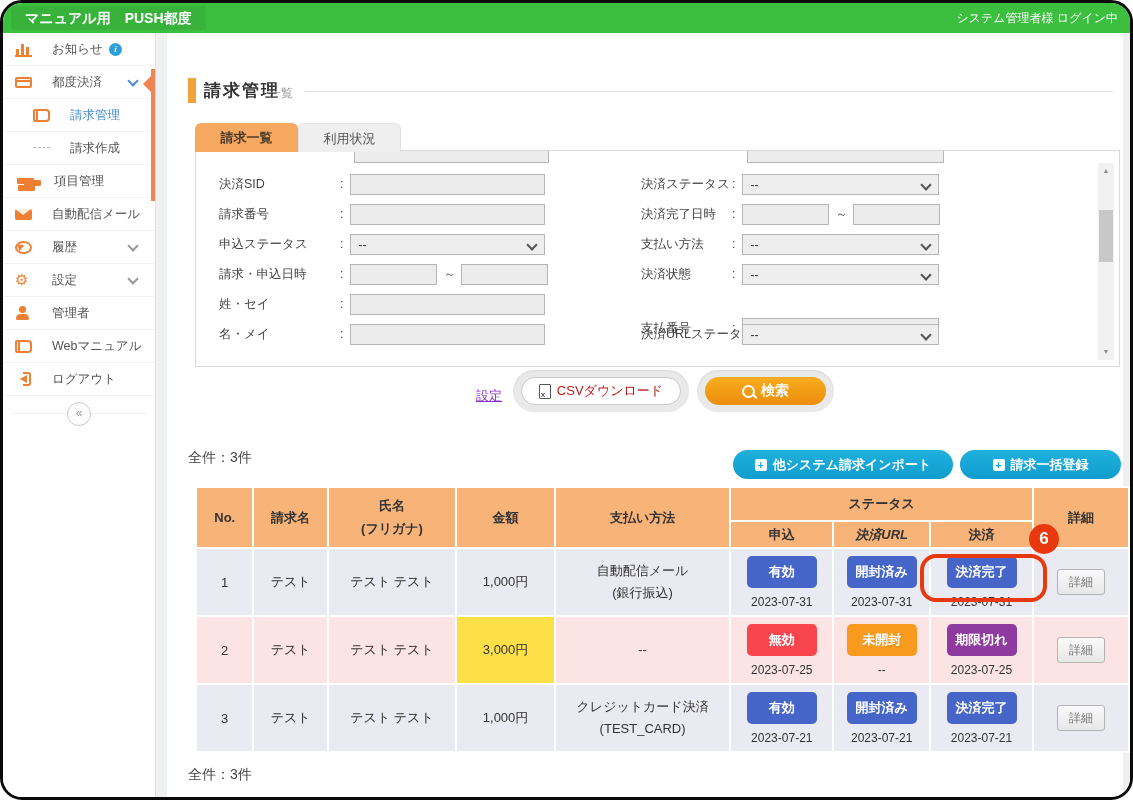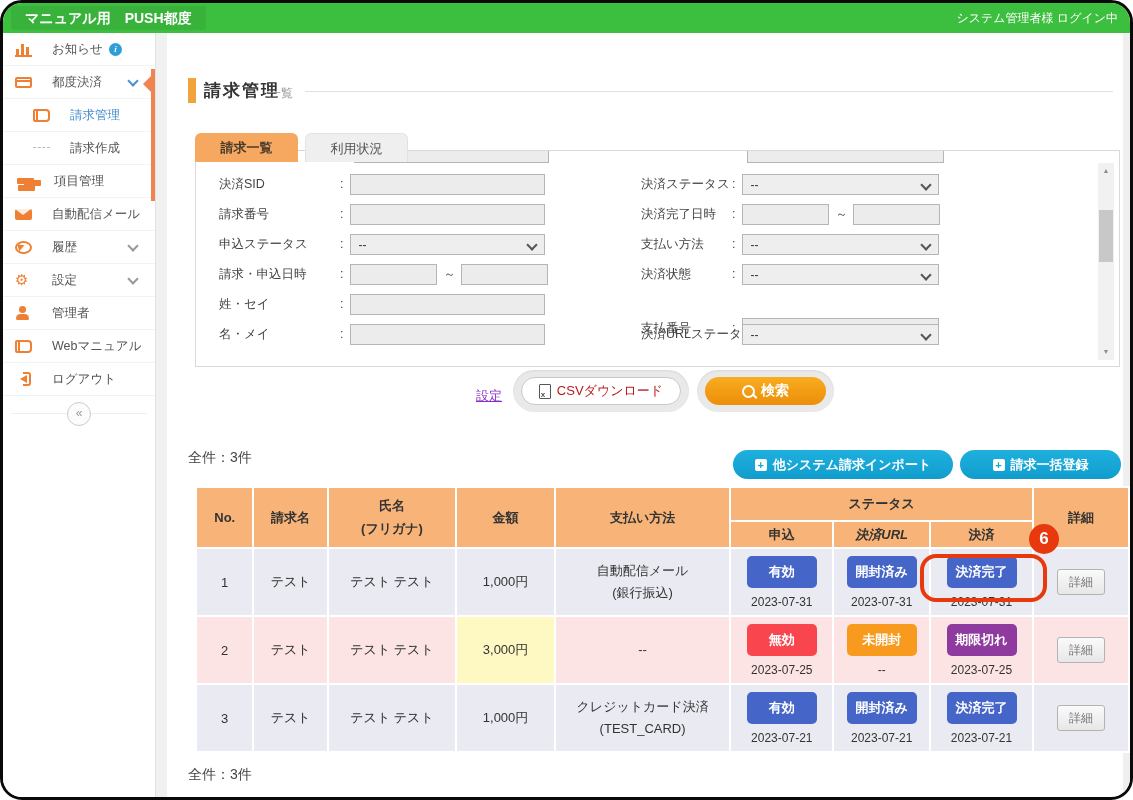--- a/index.html
+++ b/index.html
@@ -42,21 +42,21 @@
   .ic-person::before{content:"";position:absolute;left:4px;top:0;width:7px;height:7px;border-radius:50%;background:#ef7f33;}
   .ic-person::after{content:"";position:absolute;left:1px;bottom:0;width:13px;height:6px;border-radius:6px 6px 2px 2px;background:#ef7f33;}
   .ic-logout::after{content:"";position:absolute;right:1px;top:0;bottom:0;width:6px;border:2px solid #ef7f33;border-left:none;border-radius:0 3px 3px 0;}
   .ic-logout::before{content:"";position:absolute;left:1px;top:3px;width:0;height:0;border:4px solid transparent;border-right:7px solid #ef7f33;}
   
   .title-block{position:absolute;left:185px;top:75px;width:8px;height:25px;background:#f2a33b;}
   .page-title{position:absolute;left:201px;top:76px;font-size:17px;font-weight:bold;color:#333;letter-spacing:2px;}
   .page-subtitle{position:absolute;left:266px;top:82px;font-size:12px;color:#999;}
   .title-divider{position:absolute;left:302px;top:88px;width:808px;height:1px;background:#e0e0e0;}
   
-  .tabs{position:absolute;left:192px;top:130px;display:flex;gap:7px;z-index:3;}
+  .tabs{position:absolute;left:192px;top:120px;display:flex;gap:0;z-index:3;}
   .tab{width:103px;height:29px;line-height:29px;text-align:center;font-size:13px;border-radius:6px 6px 0 0;cursor:pointer;}
   .tab.active{background:#f6a760;color:#4a3c2c;font-weight:bold;}
   .tab.inactive{background:#efefef;color:#555;border:1px solid #e2e2e2;border-bottom:none;box-sizing:border-box;}
   
   .panel{position:absolute;left:192px;top:147px;width:923px;height:215px;border:1px solid #d9d9d9;background:#fff;overflow:hidden;}
   .partial-input{position:absolute;top:-8px;height:20px;background:#ececec;border:1px solid #b5b5b5;box-sizing:border-box;}
   .f-row{position:absolute;display:flex;align-items:center;height:22px;}
   .f-label{font-size:12.5px;color:#444;white-space:nowrap;}
   .f-colon{font-size:12.5px;color:#444;margin-right:7px;}
   .col-l .f-label{width:121px;}
@@ -342,21 +342,21 @@
           </td>
           <td style="background: rgb(234, 234, 242);"><div class="badge" style="background: rgb(69, 101, 200);">有効</div><div class="badge-date">2023-07-31</div></td>
           <td style="background: rgb(234, 234, 242);"><div class="badge" style="background: rgb(69, 101, 200);">開封済み</div><div class="badge-date">2023-07-31</div></td>
           <td style="background: rgb(234, 234, 242);"><div class="badge" style="background: rgb(69, 101, 200);">決済完了</div><div class="badge-date">2023-07-31</div></td>
           <td style="background: rgb(234, 234, 242);"><button class="detail-btn">詳細</button></td>
         </tr>
         <tr>
           <td style="background: rgb(252, 228, 228);">2</td>
           <td style="background: rgb(252, 228, 228);">テスト</td>
           <td style="background: rgb(252, 228, 228);">テスト テスト</td>
-          <td style="background: #fef9c3;">3,000円</td>
+          <td style="background: #fde047;">3,000円</td>
           <td class="two-line" style="background: rgb(252, 228, 228);">
             <div>--</div>
           </td>
           <td style="background: rgb(252, 228, 228);"><div class="badge" style="background: rgb(248, 69, 78);">無効</div><div class="badge-date">2023-07-25</div></td>
           <td style="background: rgb(252, 228, 228);"><div class="badge" style="background: rgb(247, 154, 30);">未開封</div><div class="badge-date">--</div></td>
           <td style="background: rgb(252, 228, 228);"><div class="badge" style="background: rgb(142, 58, 158);">期限切れ</div><div class="badge-date">2023-07-25</div></td>
           <td style="background: rgb(252, 228, 228);"><button class="detail-btn">詳細</button></td>
         </tr>
         <tr>
           <td style="background: rgb(234, 234, 242);">3</td>

